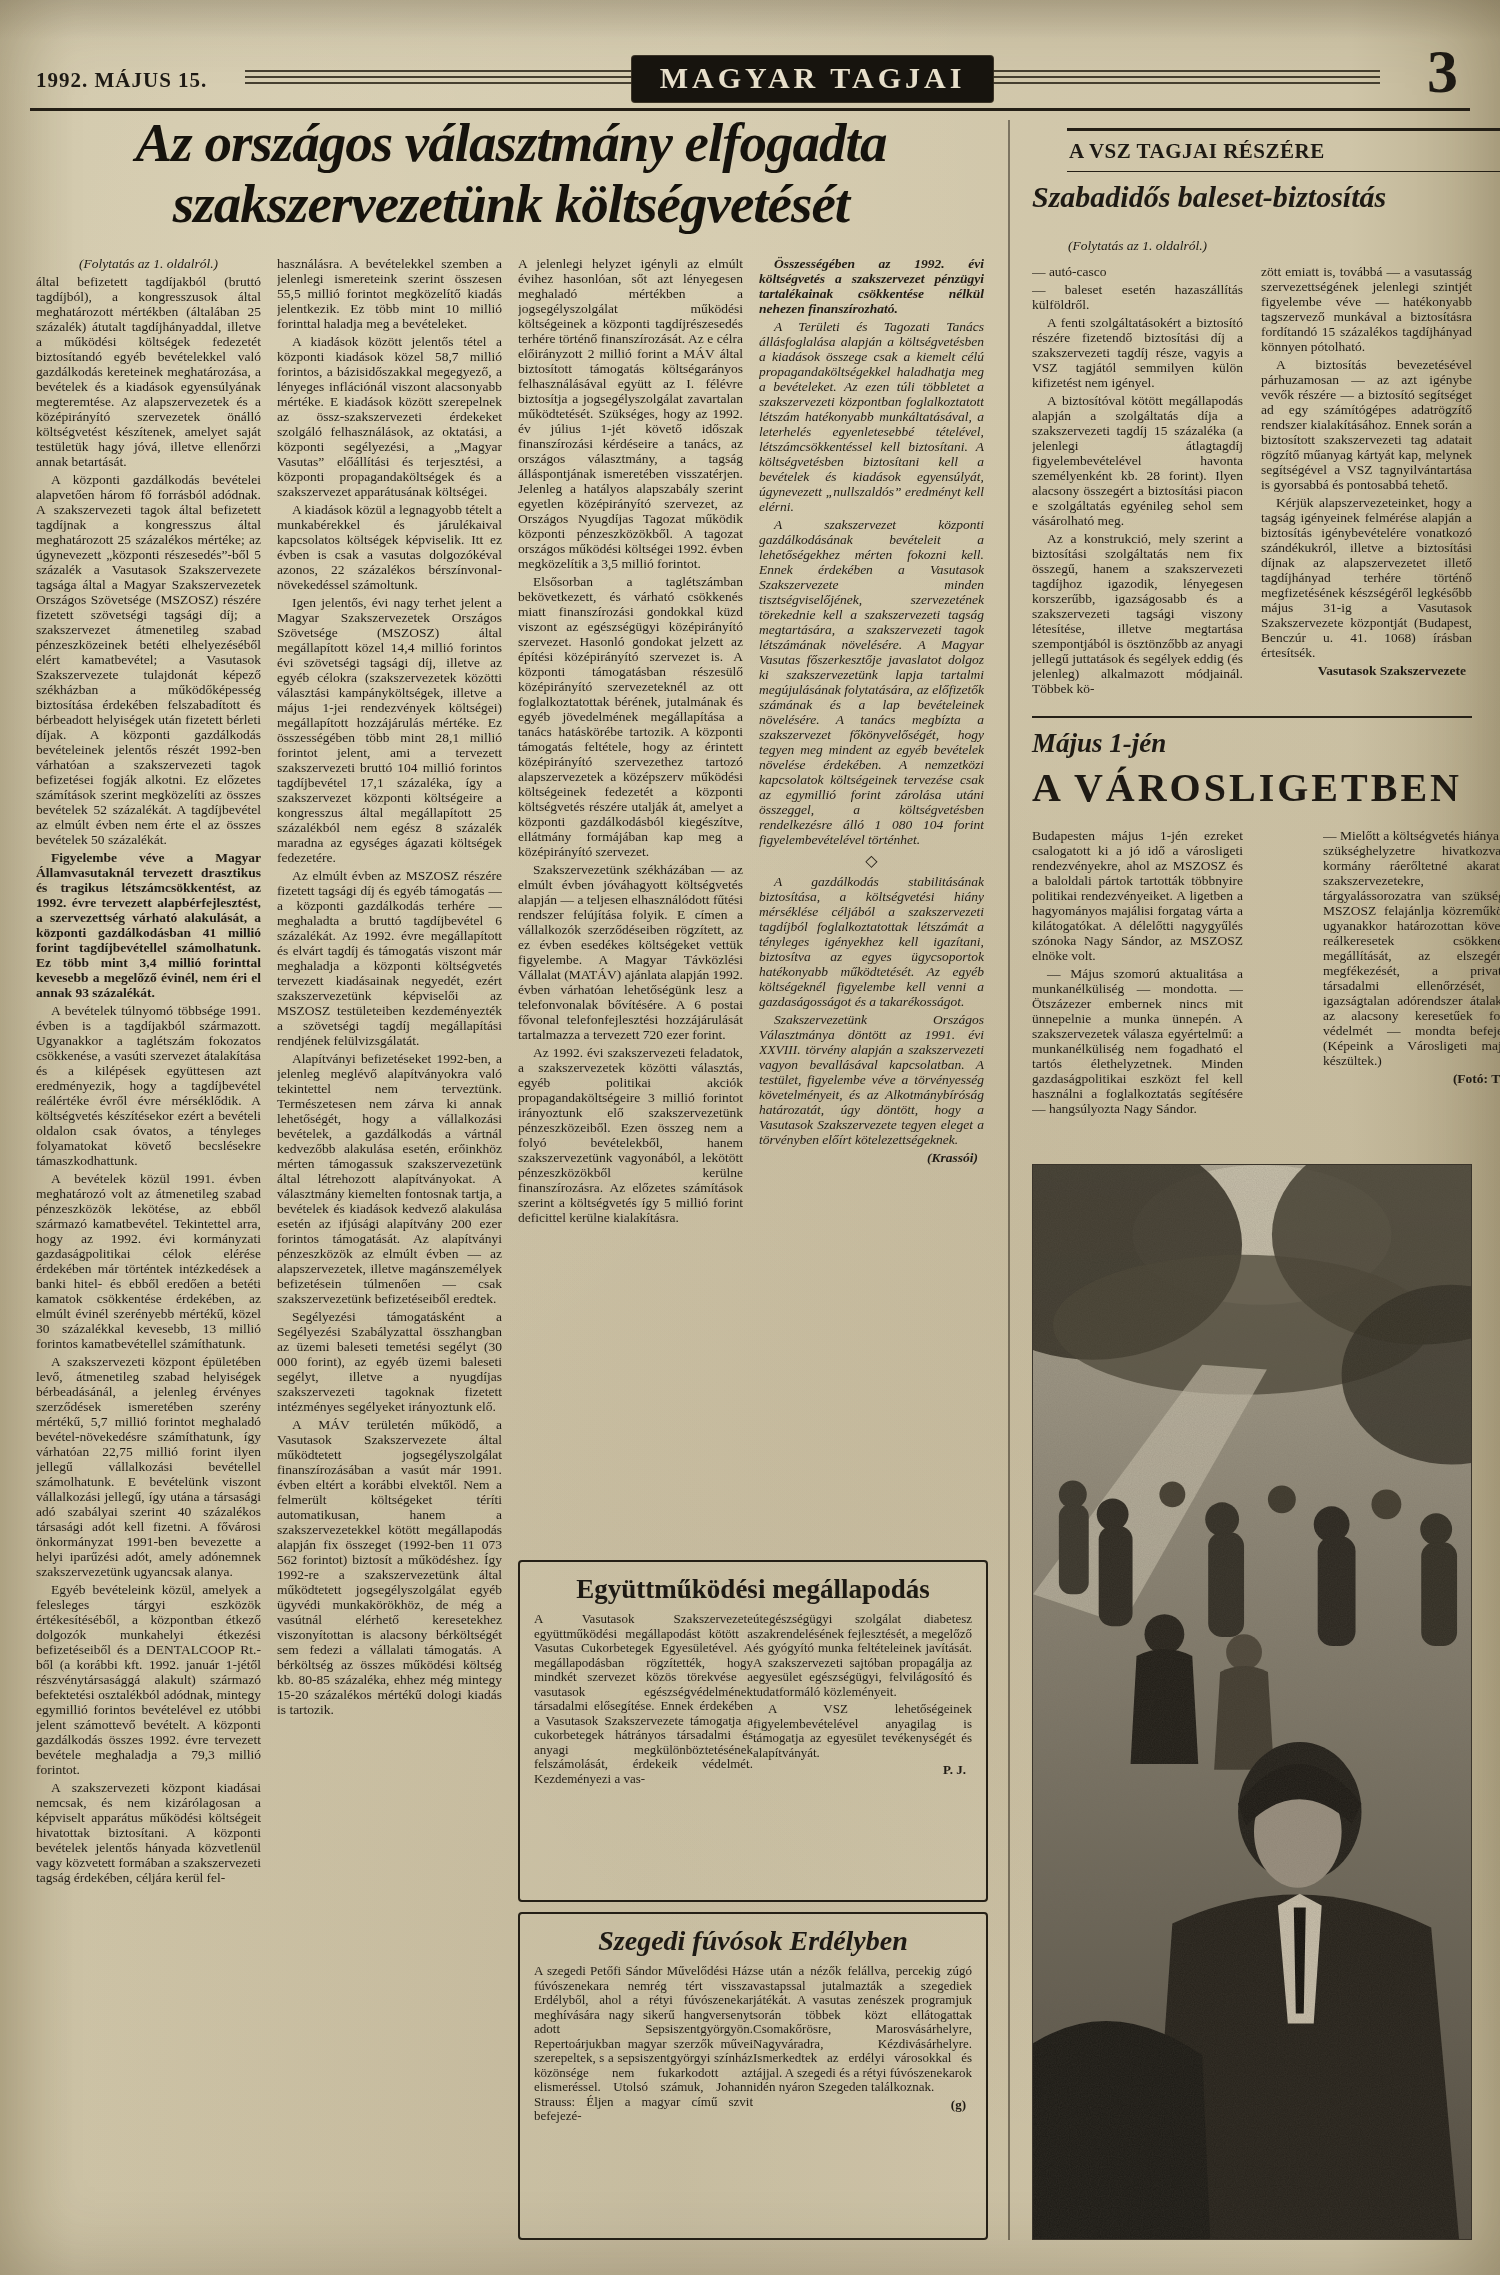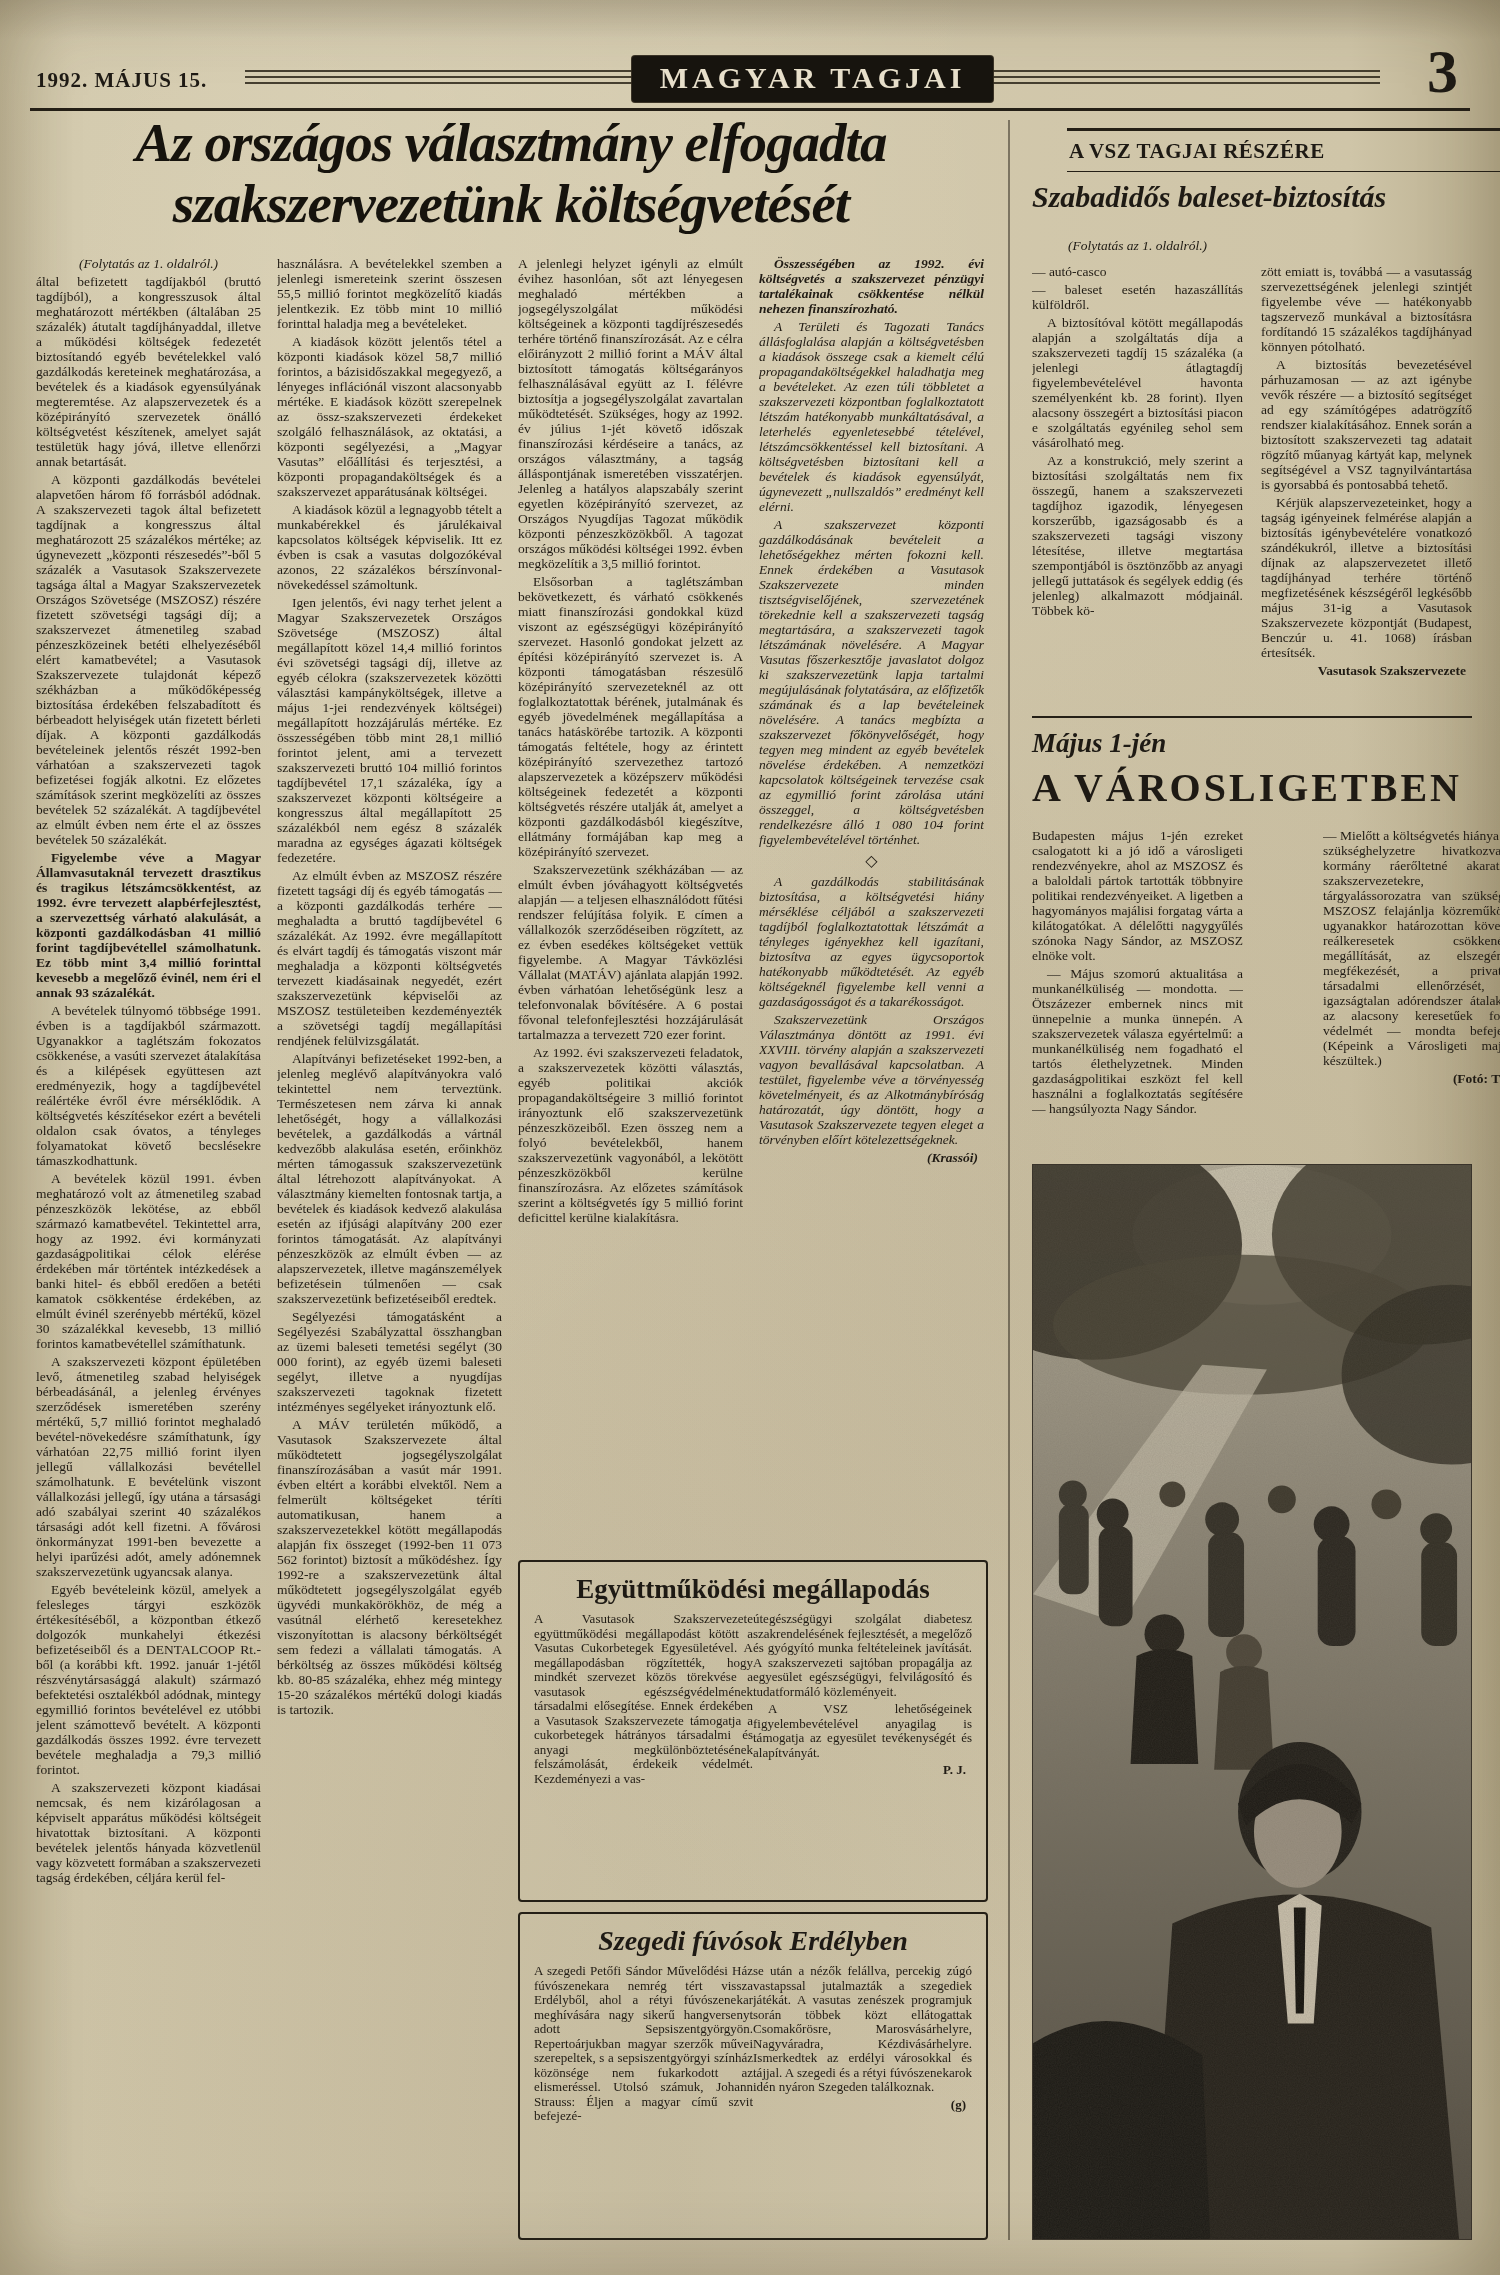--- a/index.html
+++ b/index.html
@@ -158,20 +158,21 @@
         </div>
     </div>
   </div>
 
   <div class="vsz-kicker">A VSZ TAGJAI RÉSZÉRE</div>
   <h1 class="ins-headline">Szabadidős baleset-biztosítás</h1>
   <p class="ins-cont continuation">(Folytatás az 1. oldalról.)</p>
   <div class="scol" id="icol1">
       <p class="flush">— autó-casco</p>
       <p class="flush">— baleset esetén hazaszállítás külföldről.</p>
+      <p>A fenti szolgáltatásokért a biztosító részére fizetendő biztosítási díj a szakszervezeti tagdíj része, vagyis a VSZ tagjától semmilyen külön kifizetést nem igényel.</p>
       <p>A biztosítóval kötött megállapodás alapján a szolgáltatás díja a szakszervezeti tagdíj 15 százaléka (a jelenlegi átlagtagdíj figyelembevételével havonta személyenként kb. 28 forint). Ilyen alacsony összegért a biztosítási piacon e szolgáltatás egyénileg sehol sem vásárolható meg.</p>
       <p>Az a konstrukció, mely szerint a biztosítási szolgáltatás nem fix összegű, hanem a szakszervezeti tagdíjhoz igazodik, lényegesen korszerűbb, igazságosabb és a szakszervezeti tagsági viszony létesítése, illetve megtartása szempontjából is ösztönzőbb az anyagi jellegű juttatások és segélyek eddig (és jelenleg) alkalmazott módjainál. Többek kö-</p>
     </div>
   <div class="scol" id="icol2">
       <p class="flush">zött emiatt is, továbbá — a vasutasság szervezettségének jelenlegi szintjét figyelembe véve — hatékonyabb tagszervező munkával a biztosításra fordítandó 15 százalékos tagdíjhányad könnyen pótolható.</p>
       <p>A biztosítás bevezetésével párhuzamosan — az azt igénybe vevők részére — a biztosító segítséget ad egy számítógépes adatrögzítő rendszer kialakításához. Ennek során a biztosított szakszervezeti tag adatait rögzítő műanyag kártyát kap, melynek segítségével a VSZ tagnyilvántartása is gyorsabbá és pontosabbá tehető.</p>
       <p>Kérjük alapszervezeteinket, hogy a tagság igényeinek felmérése alapján a biztosítás igénybevételére vonatkozó szándékukról, illetve a biztosítási díjnak az alapszervezetet illető tagdíjhányad terhére történő megfizetésének készségéről legkésőbb május 31-ig a Vasutasok Szakszervezete központját (Budapest, Benczúr u. 41. 1068) írásban értesítsék.</p>
       <p class="sig">Vasutasok Szakszervezete</p>
     </div>
 

